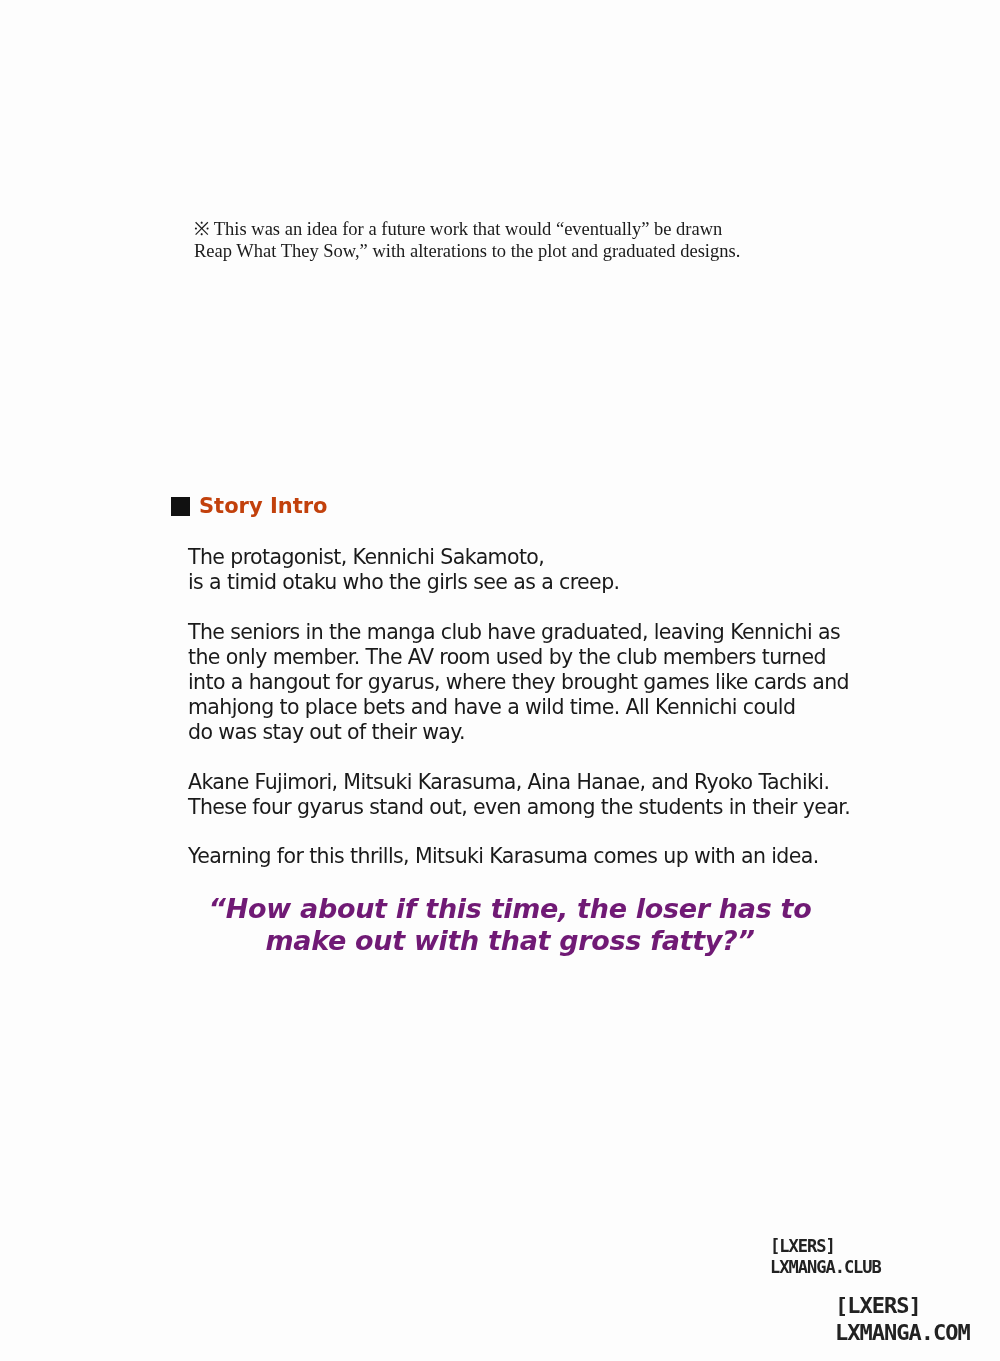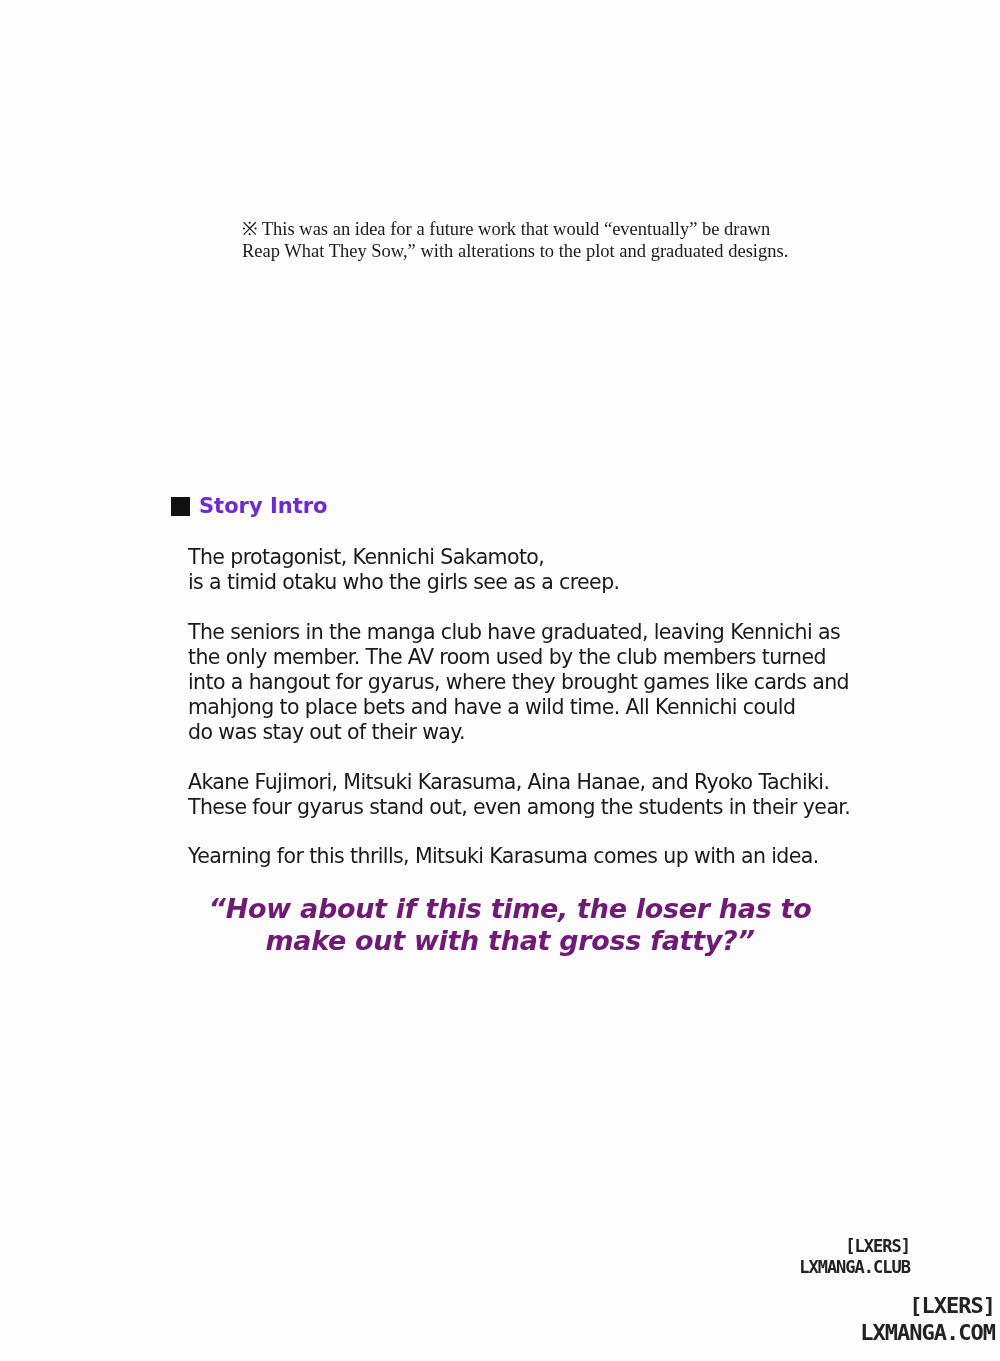--- a/index.html
+++ b/index.html
@@ -17,32 +17,32 @@
     .note {
       position: absolute;
       left: 194px;
       top: 218px;
       width: 640px;
       font-family: "Liberation Serif", "DejaVu Serif", serif;
       font-size: 18.5px;
       line-height: 22px;
       color: #1a1a1a;
     }
-    .note .line { display: block; white-space: nowrap; margin-left: 48px; }
+    .note .line { display: block; white-space: nowrap; }
 
     .section-heading {
       position: absolute;
       left: 157px;
       top: 494px;
       display: flex;
       align-items: center;
       font-family: "DejaVu Sans", "Liberation Sans", sans-serif;
       font-weight: bold;
       font-size: 21px;
-      color: #6d28d9;
+      color: #c2410c;
       padding-left: 14px;
     }
     .square-bullet {
       display: inline-block;
       width: 19px;
       height: 19px;
       background: #111;
       margin-right: 9px;
     }
 
@@ -76,21 +76,21 @@
       color: #701a75;
       letter-spacing: -0.3px;
     }
     .quote .line { display: block; white-space: nowrap; }
 
     .watermark {
       position: absolute;
       font-family: "DejaVu Sans Mono", "Liberation Mono", monospace;
       font-weight: bold;
       color: #222;
-      text-align: right;
+      text-align: left;
       letter-spacing: -1px;
     }
     .wm1 {
       left: 770px;
       top: 1236px;
       width: 140px;
       font-size: 17px;
       line-height: 21px;
     }
     .wm2 {

